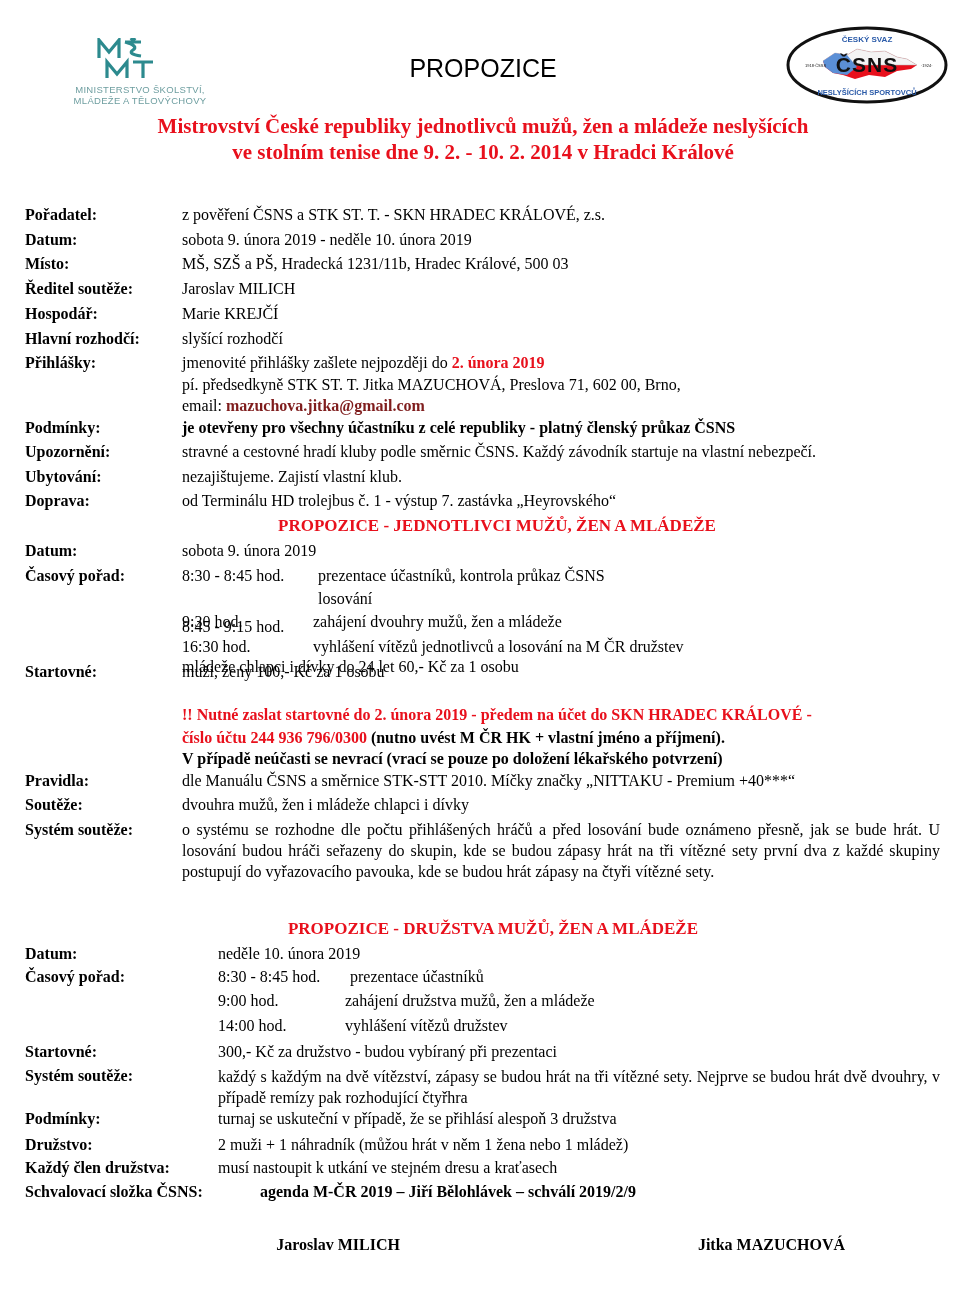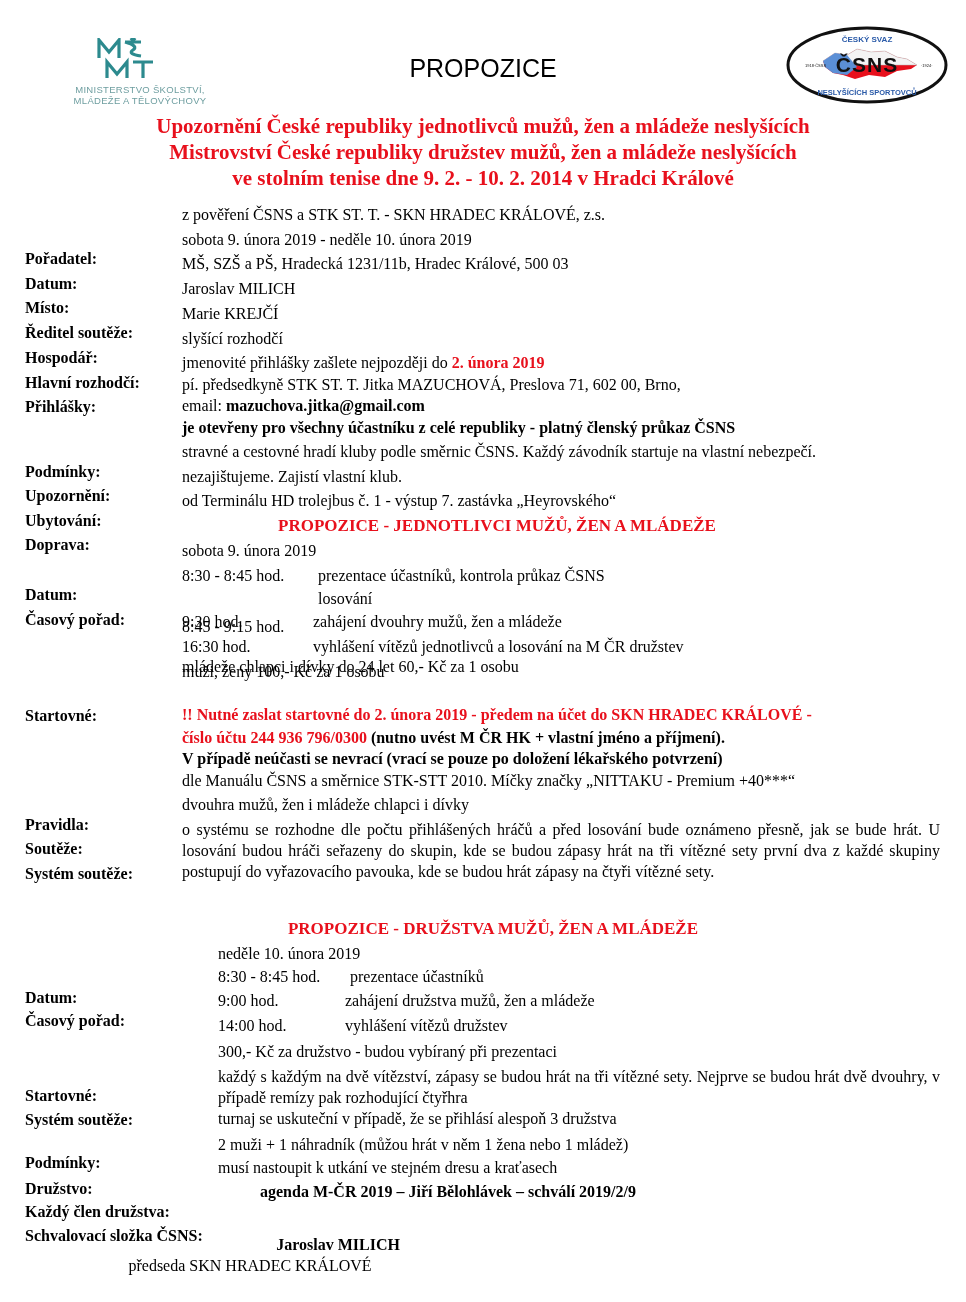--- a/index.html
+++ b/index.html
@@ -2,22 +2,22 @@
 <html><head>
 <meta charset="utf-8">
 <style>
   html, body { margin: 0; padding: 0; background: #ffffff; }
   body { width: 966px; height: 1302px; position: relative; overflow: hidden;
          font-family: "Liberation Serif", "DejaVu Serif", serif; color: #000; }
   .abs { position: absolute; }
   .sans { font-family: "Liberation Sans", "DejaVu Sans", sans-serif; }
   .b { font-weight: bold; text-align: right; }
   .red { color: #e8101c; }
-  .blue { color: #000000; }
-  .lbl { position: absolute; left: 25px; font-size: 16px; font-weight: bold; white-space: nowrap; margin-top: 44px; }
+  .blue { color: #7f1d1d; }
+  .lbl { position: absolute; left: 25px; font-size: 16px; font-weight: bold; white-space: nowrap; }
   .val { position: absolute; font-size: 16px; white-space: nowrap; }
   .para { position: absolute; font-size: 16px; line-height: 21px; text-align: justify; }
   .center { position: absolute; left: 0; width: 966px; text-align: center; white-space: nowrap; }
   .logo-left { left: 60px; top: 30px; width: 160px; height: 75px; }
   .logo-right { left: 785px; top: 25px; width: 165px; height: 80px; }
 </style>
 </head>
 <body>
 
 <div class="abs logo-left">
@@ -46,22 +46,21 @@
     <path d="M38 36 L50 28 L62 30 L72 42 L62 50 L48 48 L40 42 Z" fill="#5b8fd6"></path>
     <text x="82" y="47" text-anchor="middle" font-family="Liberation Sans, sans-serif" font-size="21" font-weight="bold" fill="#111" letter-spacing="1">ČSNS</text>
     <text x="82" y="17" text-anchor="middle" font-family="Liberation Sans, sans-serif" font-size="8" font-weight="bold" fill="#2a5aa8">ČESKÝ SVAZ</text>
     <text x="82" y="70" text-anchor="middle" font-family="Liberation Sans, sans-serif" font-size="7.5" font-weight="bold" fill="#2a5aa8">NESLYŠÍCÍCH SPORTOVCŮ</text>
     <text x="20" y="42" font-family="Liberation Sans, sans-serif" font-size="4" fill="#111">1918·ČSSS</text>
     <text x="136" y="42" font-family="Liberation Sans, sans-serif" font-size="4" fill="#111">·1924·</text>
   </svg>
 </div>
 
 <div class="center b red" style="top:113px;font-size:21px;line-height:26px;">
-  <div>Upozornění České republiky jednotlivců mužů, žen a mládeže neslyšících</div>
-  <div>Mistrovství České republiky družstev mužů, žen a mládeže neslyšících</div>
+  <div>Mistrovství České republiky jednotlivců mužů, žen a mládeže neslyšících</div>
   <div>ve stolním tenise dne 9. 2. - 10. 2. 2014 v Hradci Králové</div>
 </div>
 
 <div>
   <div class="lbl" style="top:206px">Pořadatel:</div>
   <div class="val" style="left:182px;top:206px">z pověření ČSNS a STK ST. T. - SKN HRADEC KRÁLOVÉ, z.s.</div>
 
   <div class="lbl" style="top:231px">Datum:</div>
   <div class="val" style="left:182px;top:231px">sobota 9. února 2019 - neděle 10. února 2019</div>
 
@@ -167,17 +166,17 @@
   <div class="lbl" style="top:1159px">Každý člen družstva:</div>
   <div class="val" style="left:218px;top:1159px">musí nastoupit k utkání ve stejném dresu a kraťasech</div>
 
   <div class="lbl" style="top:1183px">Schvalovací složka ČSNS:</div>
   <div class="val b" style="left:260px;top:1183px">agenda M-ČR 2019 – Jiří Bělohlávek – schválí 2019/2/9</div>
 </div>
 
 <div>
   <div class="abs" style="left:100px;top:1236px;width:300px;text-align:center;font-size:16px">
     <div class="b">Jaroslav MILICH</div>
-    <div style="margin-top:3px">předseda  SKN HRADEC KRÁLOVÉ</div>
   </div>
   <div class="abs" style="left:545px;top:1236px;width:300px;text-align:center;font-size:16px">
+    <div class="b">Jitka MAZUCHOVÁ</div>
   </div>
 </div>
 
 </body></html>

